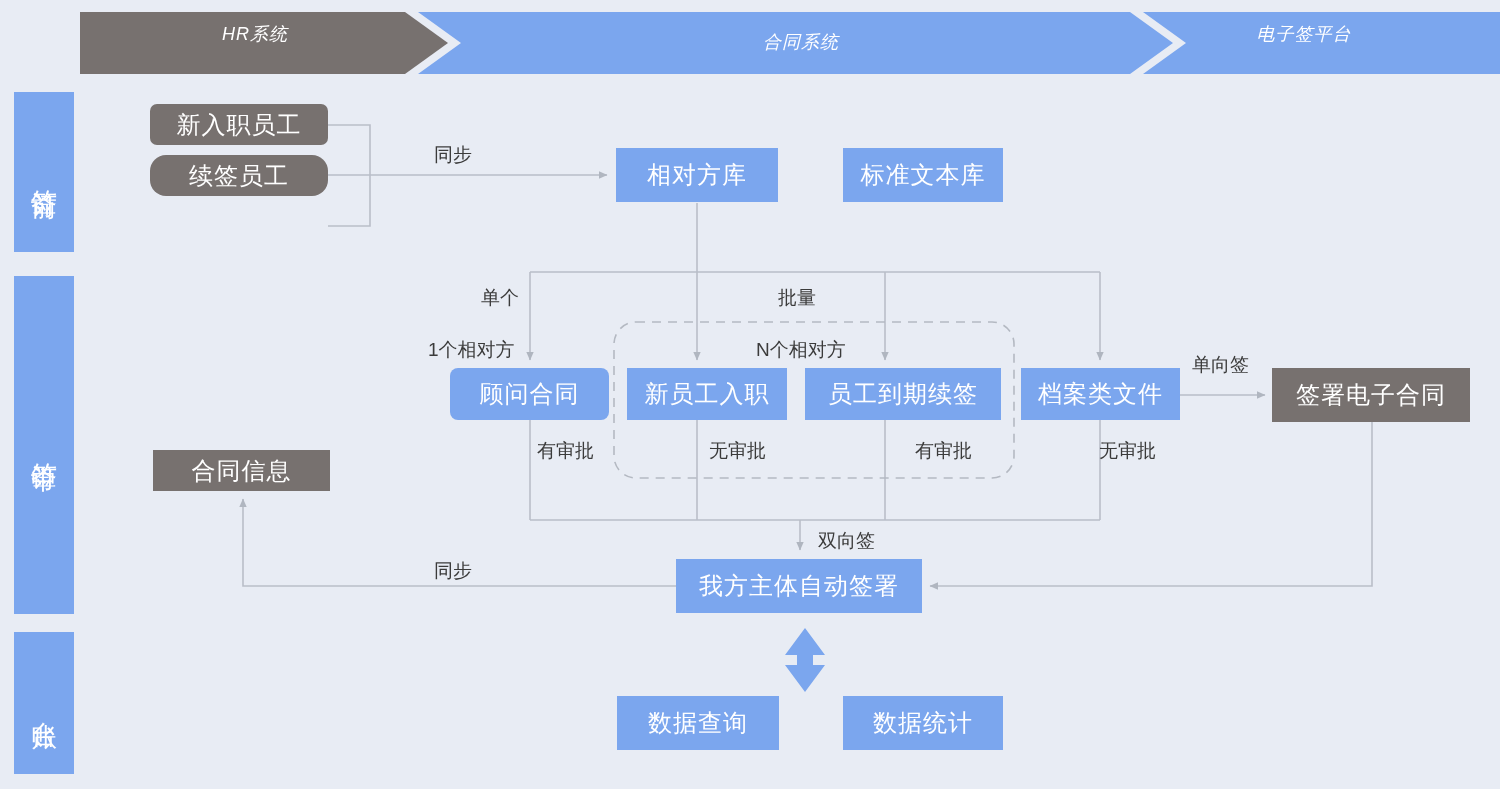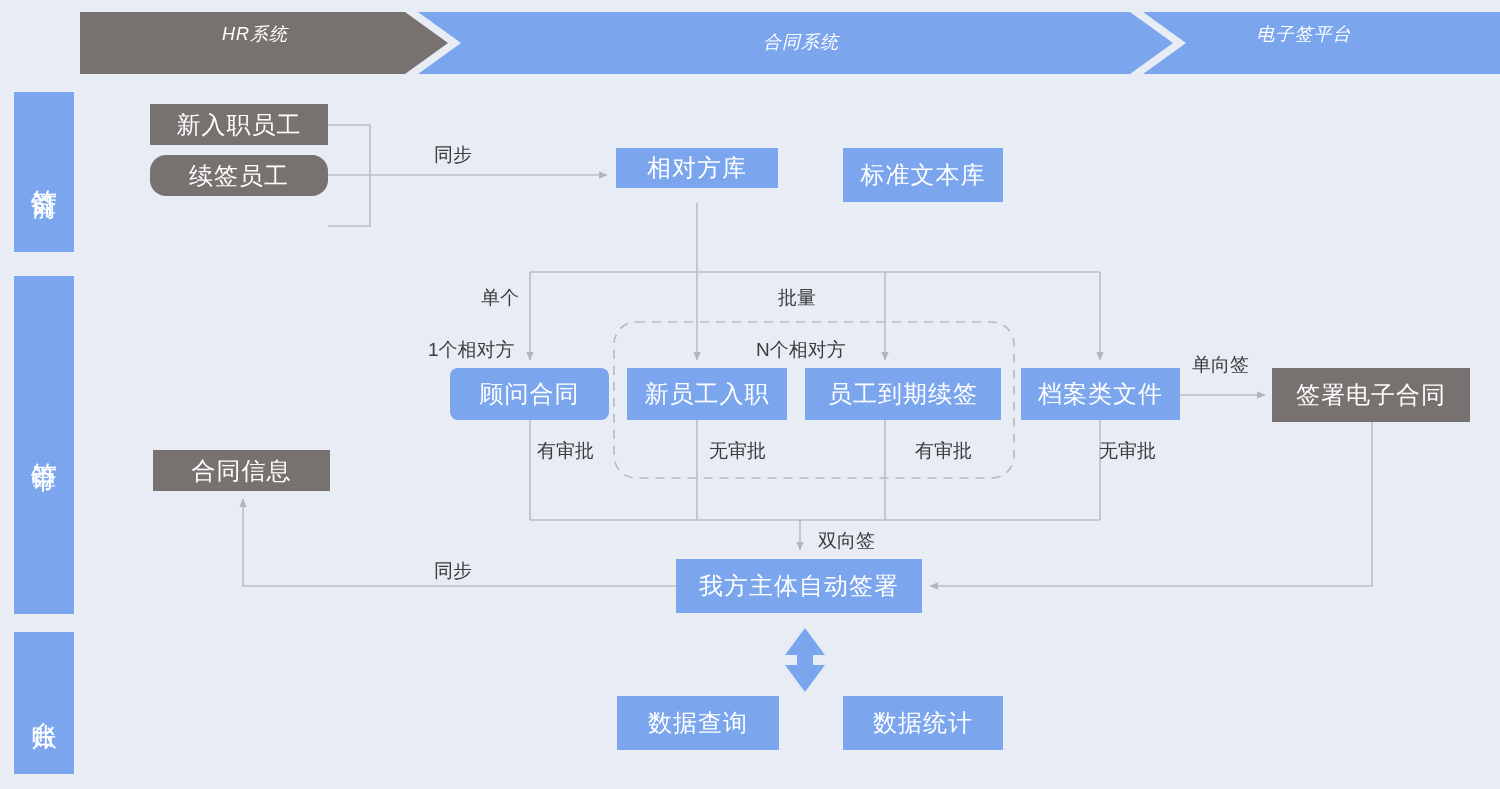--- a/index.html
+++ b/index.html
@@ -105,28 +105,28 @@
   <div class="phase" style="left:14px;top:92px;width:60px;height:160px;">
     <span>签订前</span>
   </div>
   <div class="phase" style="left:14px;top:276px;width:60px;height:338px;">
     <span>签订中</span>
   </div>
   <div class="phase" style="left:14px;top:632px;width:60px;height:142px;">
     <span>台账</span>
   </div>
 
-  <div class="node gray" style="left:150px;top:104px;width:178px;height:41px;">
+  <div class="node gray" style="left:150px;top:104px;width:178px;height:41px;border-radius:7px;">
     <span>新入职员工</span>
   </div>
   <div class="node gray" style="left:150px;top:155px;width:178px;height:41px;border-radius:16px;">
     <span>续签员工</span>
   </div>
 
-  <div class="node blue" style="left:616px;top:148px;width:162px;height:40px;align-items:center;">
+  <div class="node blue" style="left:616px;top:148px;width:162px;height:54px;align-items:center;">
     <span>相对方库</span>
   </div>
   <div class="node blue" style="left:843px;top:148px;width:160px;height:54px;">
     <span>标准文本库</span>
   </div>
 
   <div class="node blue" style="left:450px;top:368px;width:159px;height:52px;border-radius:8px;">
     <span>顾问合同</span>
   </div>
   <div class="node blue" style="left:627px;top:368px;width:160px;height:52px;">

